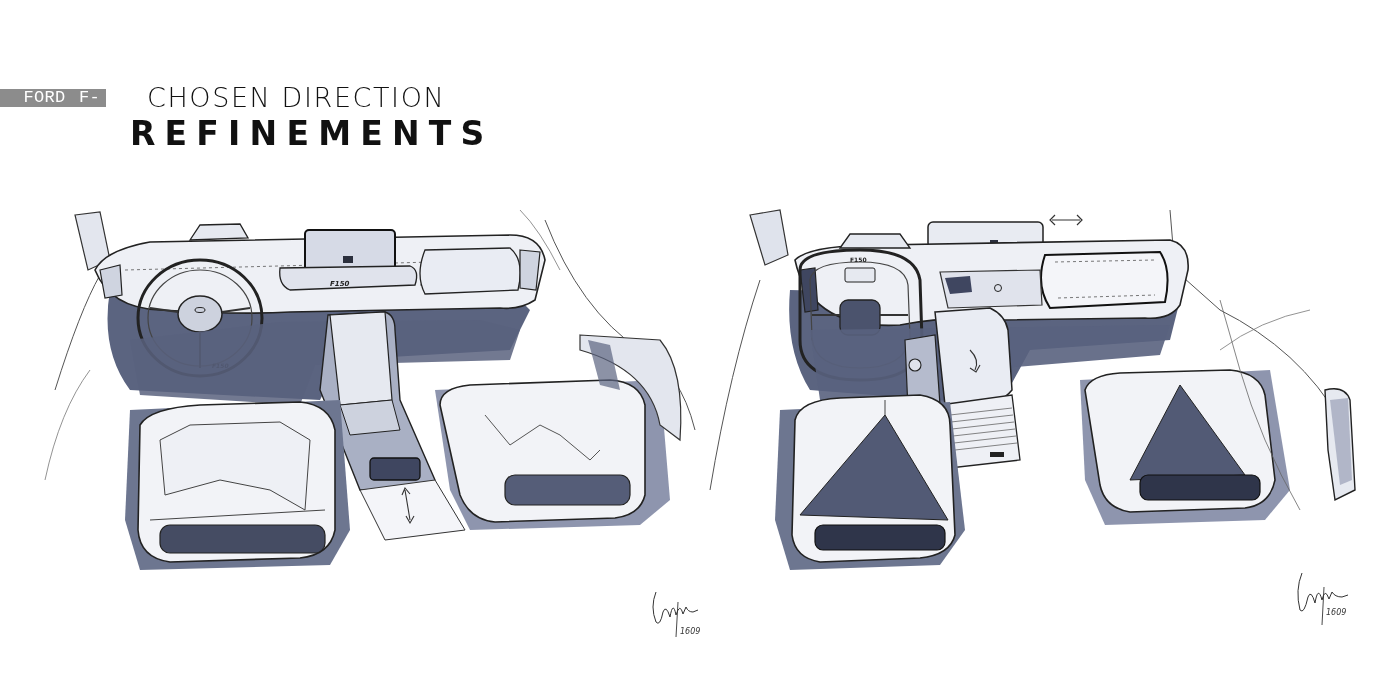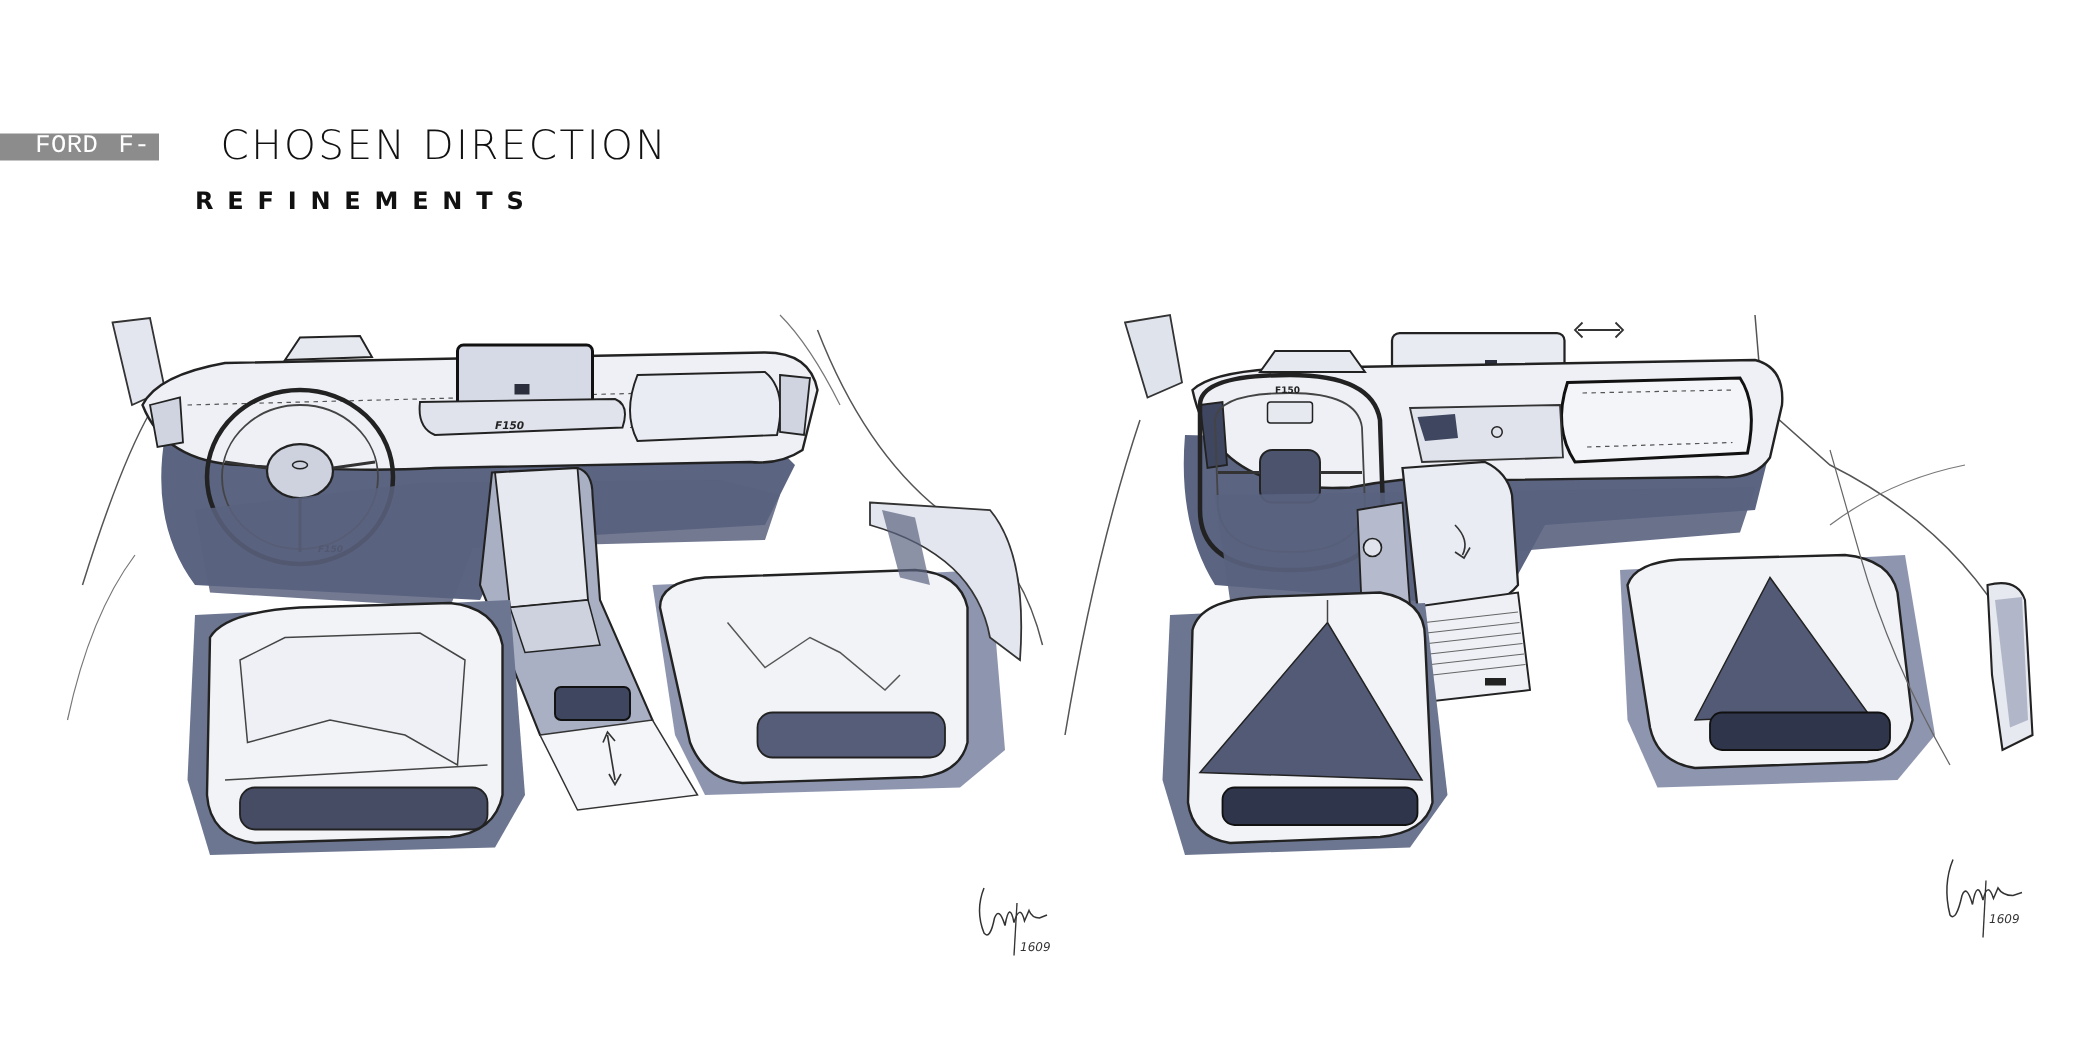--- a/index.html
+++ b/index.html
@@ -11,21 +11,21 @@
     line-height: 18px; text-align: right; padding-right: 6px; box-sizing: border-box;
     letter-spacing: 0.3px; word-spacing: 3px;
   }
   .title-1 {
     position: absolute; left: 130px; top: 82px;
     font-family: "DejaVu Sans", sans-serif; font-weight: 300; font-size: 27px;
     letter-spacing: 1.6px; color: #111; line-height: 32px; margin-left: 17px;
   }
   .title-2 {
     position: absolute; left: 130px; top: 118px;
-    font-family: "DejaVu Sans", sans-serif; font-weight: bold; font-size: 16px;
+    font-family: "DejaVu Sans", sans-serif; font-weight: bold; font-size: 33px;
     letter-spacing: 9.2px; color: #111; line-height: 32px;
   }
   .sketch { position: absolute; font-weight: bold; }
   .sketch-left { left: 40px; top: 190px; width: 660px; height: 440px; }
   .sketch-right { left: 700px; top: 190px; width: 680px; height: 440px; }
   .sketch svg { width: 100%; height: 100%; display: block; }
   .signature { position: absolute; }
   .sig-left { left: 648px; top: 582px; width: 55px; height: 60px; }
   .sig-right { left: 1292px; top: 565px; width: 60px; height: 65px; }
   .signature svg { width: 100%; height: 100%; }

